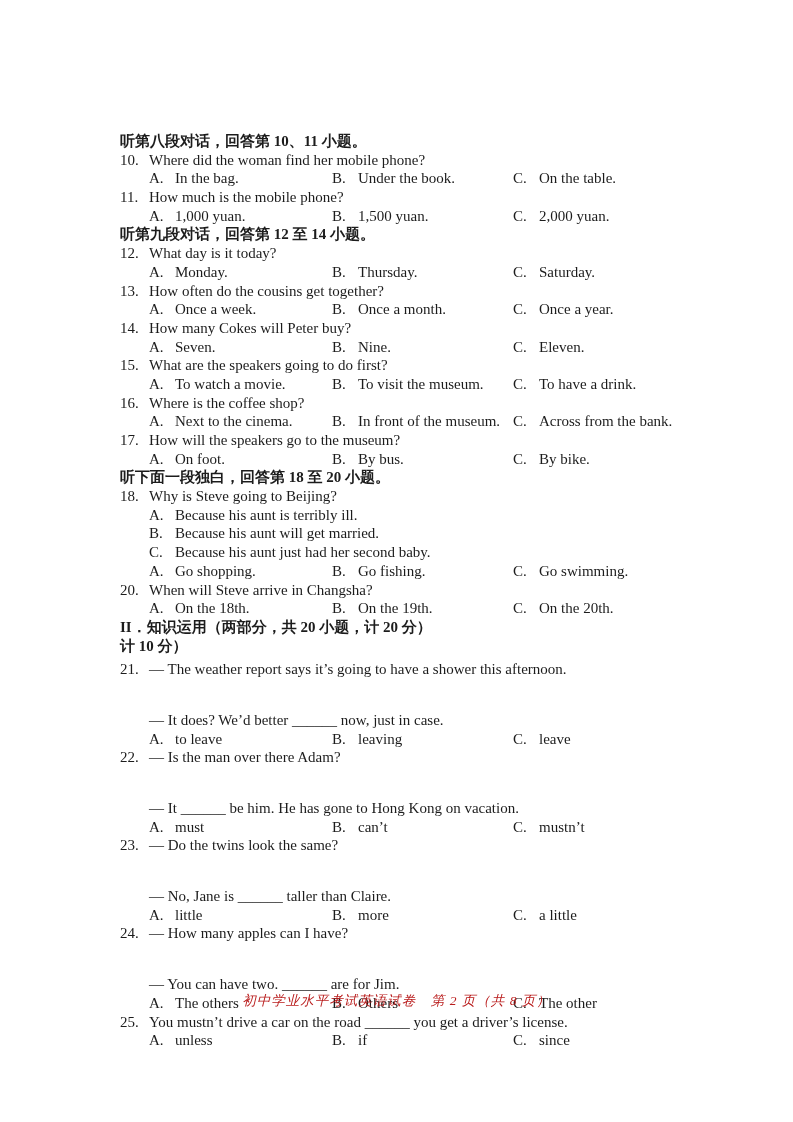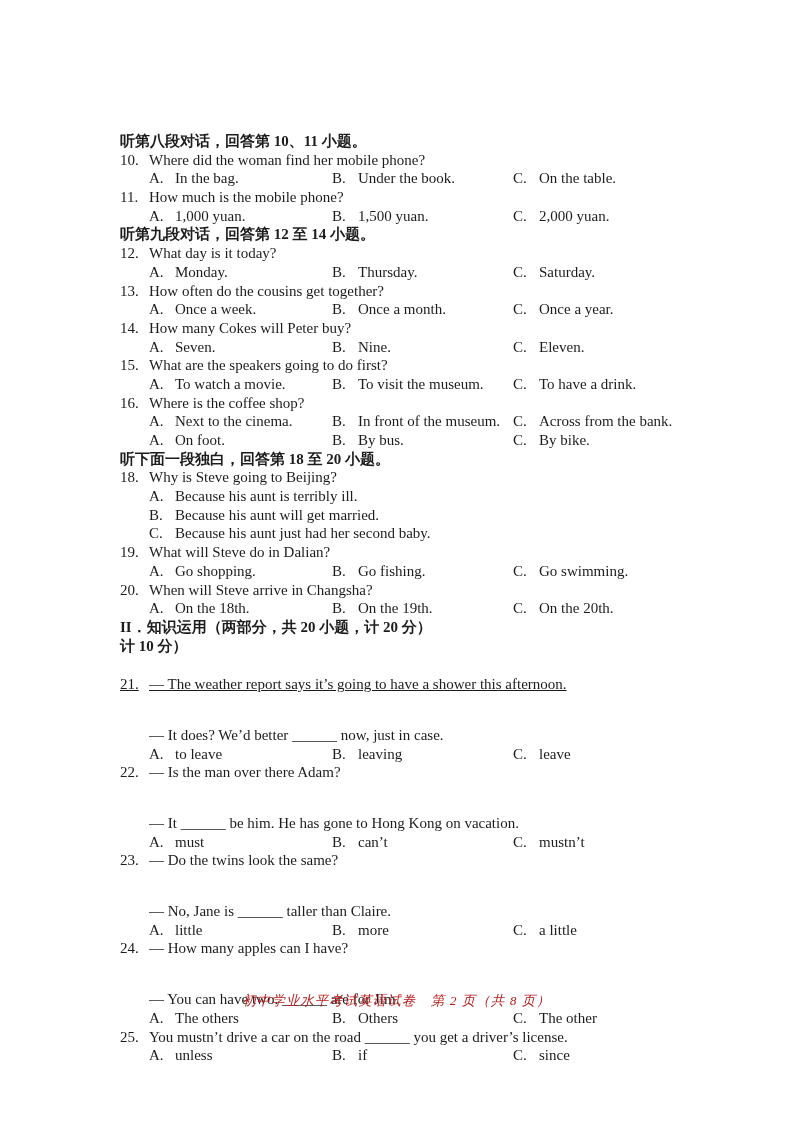--- a/index.html
+++ b/index.html
@@ -161,20 +161,24 @@
         </span>
         <span class="opt optb">
           <span class="olab">B.</span>
           <span class="otext">In front of the museum.</span>
         </span>
         <span class="opt optc">
           <span class="olab">C.</span>
           <span class="otext">Across from the bank.</span>
         </span>
       </div>
+      <div class="line qrow">
+        <span class="qnum">17.</span>
+        <span class="qtext">How will the speakers go to the museum?</span>
+      </div>
       <div class="line orow">
         <span class="opt opta">
           <span class="olab">A.</span>
           <span class="otext">On foot.</span>
         </span>
         <span class="opt optb">
           <span class="olab">B.</span>
           <span class="otext">By bus.</span>
         </span>
         <span class="opt optc">
@@ -192,24 +196,20 @@
         <span class="otext">Because his aunt is terribly ill.</span>
       </div>
       <div class="line srow">
         <span class="olab">B.</span>
         <span class="otext">Because his aunt will get married.</span>
       </div>
       <div class="line srow">
         <span class="olab">C.</span>
         <span class="otext">Because his aunt just had her second baby.</span>
       </div>
-      <div class="line qrow">
-        <span class="qnum">19.</span>
-        <span class="qtext">What will Steve do in Dalian?</span>
-      </div>
       <div class="line orow">
         <span class="opt opta">
           <span class="olab">A.</span>
           <span class="otext">Go shopping.</span>
         </span>
         <span class="opt optb">
           <span class="olab">B.</span>
           <span class="otext">Go fishing.</span>
         </span>
         <span class="opt optc">
@@ -230,21 +230,21 @@
           <span class="olab">B.</span>
           <span class="otext">On the 19th.</span>
         </span>
         <span class="opt optc">
           <span class="olab">C.</span>
           <span class="otext">On the 20th.</span>
         </span>
       </div>
       <div class="line hdr" style="">II．知识运用（两部分，共 20 小题，计 20 分）</div>
       <div class="line hdr">计 10 分）</div>
-      <div class="line qrow" style="margin-top: 20px; text-decoration: underline;">
+      <div class="line qrow" style="margin-top: 5px;">
         <span class="qnum">21.</span>
         <span class="qtext">— The weather report says it’s going to have a shower this afternoon.</span>
       </div>
       <div class="line dlg">— It does? We’d better ______ now, just in case.</div>
       <div class="line orow">
         <span class="opt opta">
           <span class="olab">A.</span>
           <span class="otext">to leave</span>
         </span>
         <span class="opt optb">

